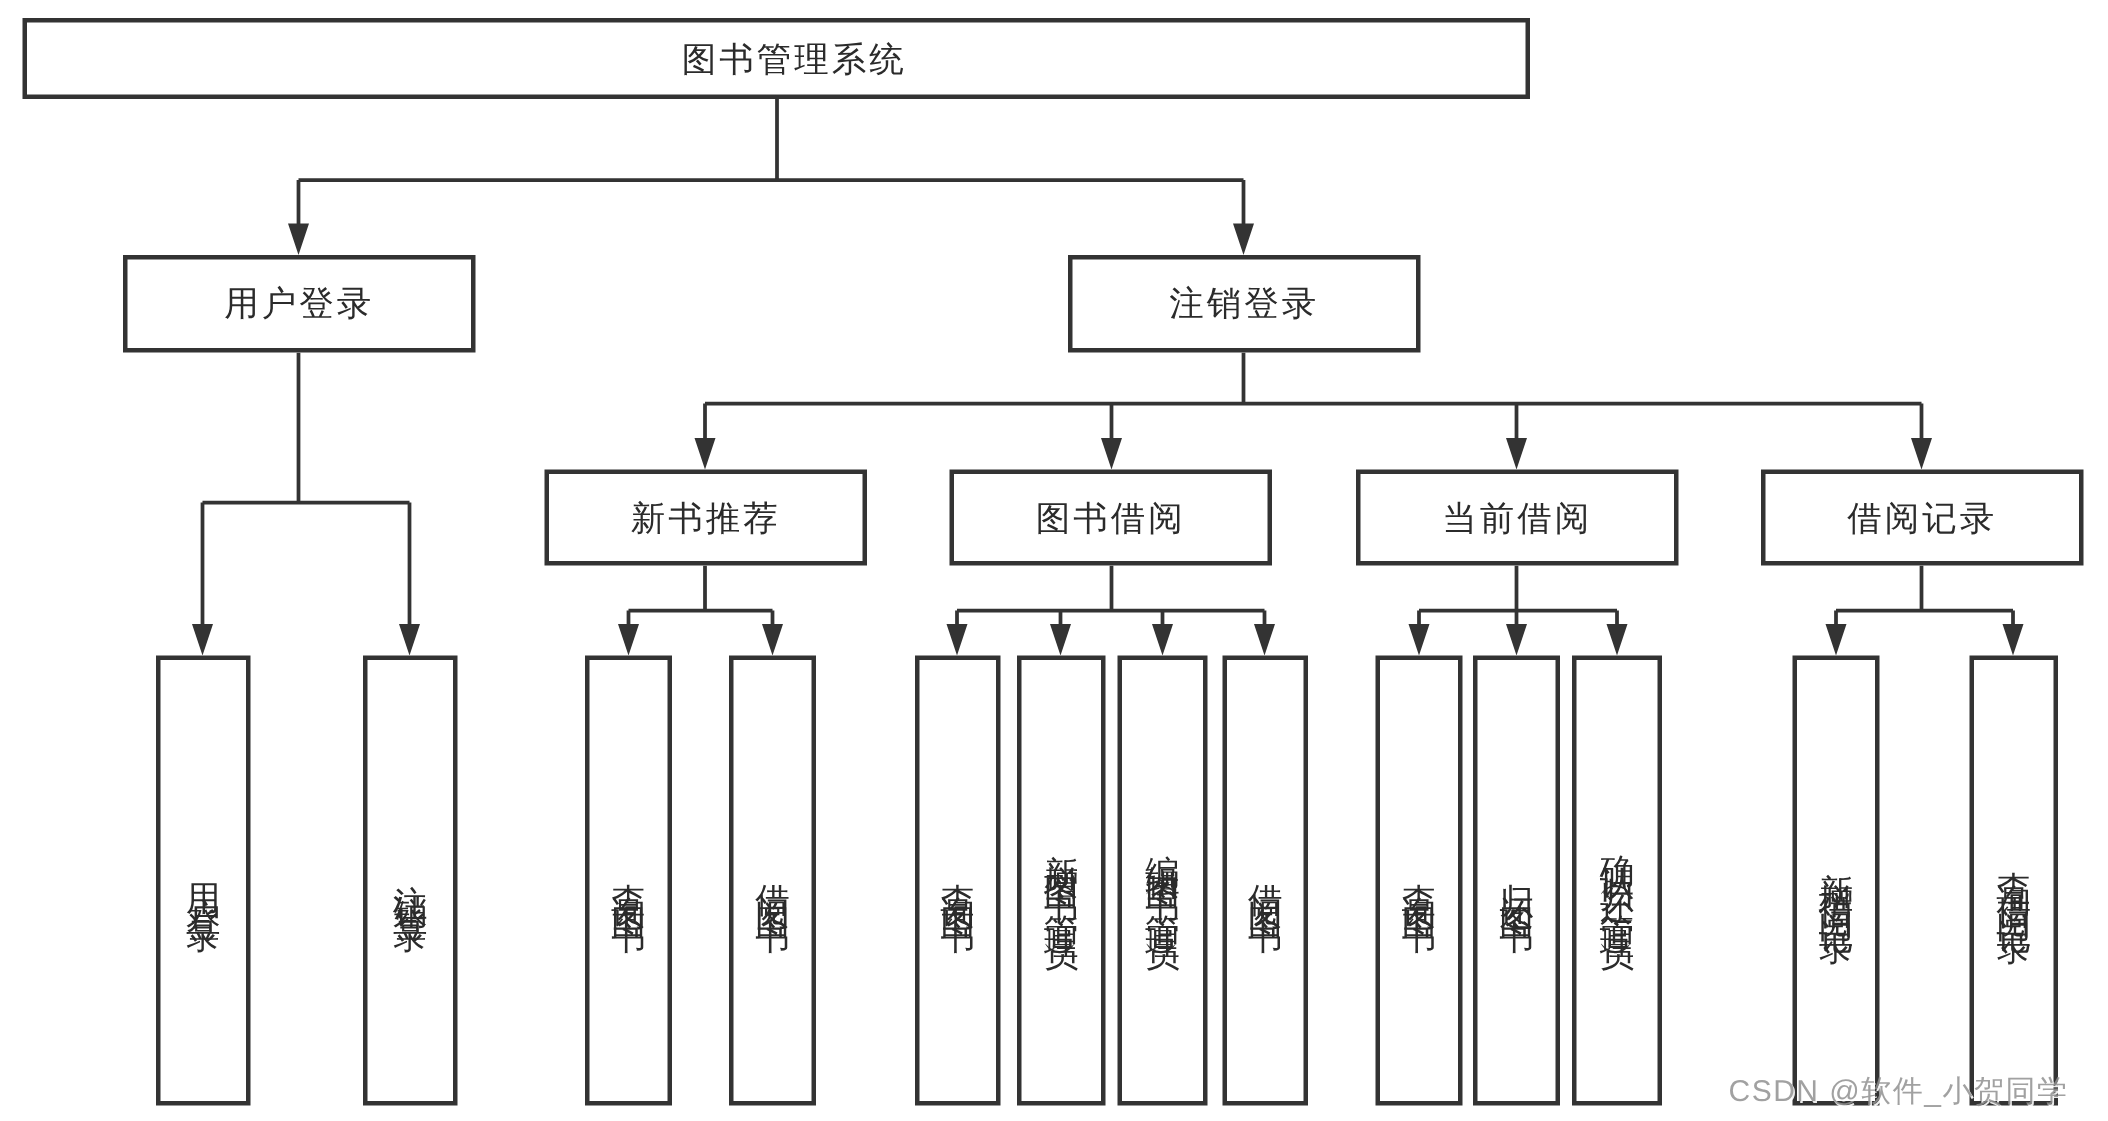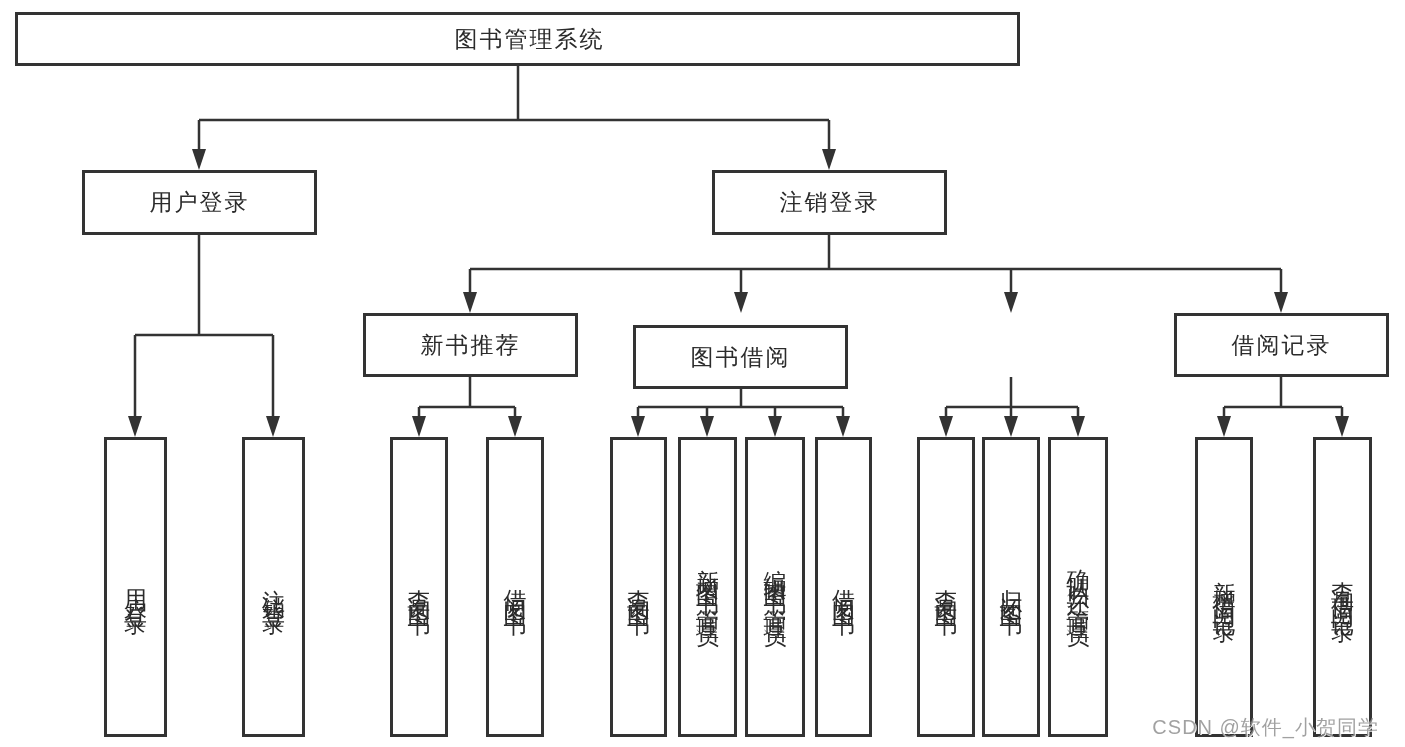--- a/index.html
+++ b/index.html
@@ -95,22 +95,25 @@
   <div class="node h" style="left:82px; top:170px; width:235px; height:65px;">
     <span>用户登录</span>
   </div>
   <div class="node h" style="left:712px; top:170px; width:235px; height:65px;">
     <span>注销登录</span>
   </div>
 
   <div class="node h" style="left:363px; top:313px; width:215px; height:64px;">
     <span>新书推荐</span>
   </div>
-  <div class="node h" style="left:633px; top:313px; width:215px; height:64px;margin-top:12px;">
+  <div class="node h" style="left:633px; top:313px; width:215px; height:64px;">
     <span>图书借阅</span>
+  </div>
+  <div class="node h" style="left:904px; top:313px; width:215px; height:64px;">
+    <span>当前借阅</span>
   </div>
   <div class="node h" style="left:1174px; top:313px; width:215px; height:64px;">
     <span>借阅记录</span>
   </div>
 
   <div class="node v" style="left:104px; top:437px; width:63px; height:300px;">
     <span>用户登录</span>
   </div>
   <div class="node v" style="left:242px; top:437px; width:63px; height:300px;">
     <span>注销登录</span>

